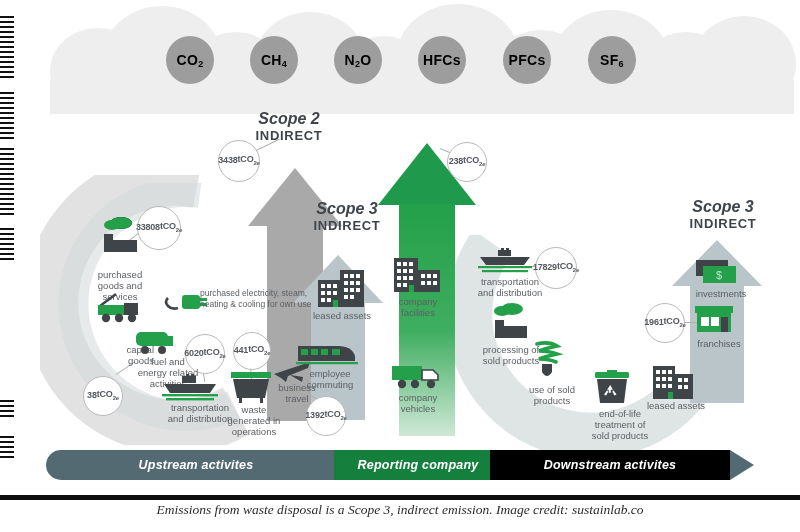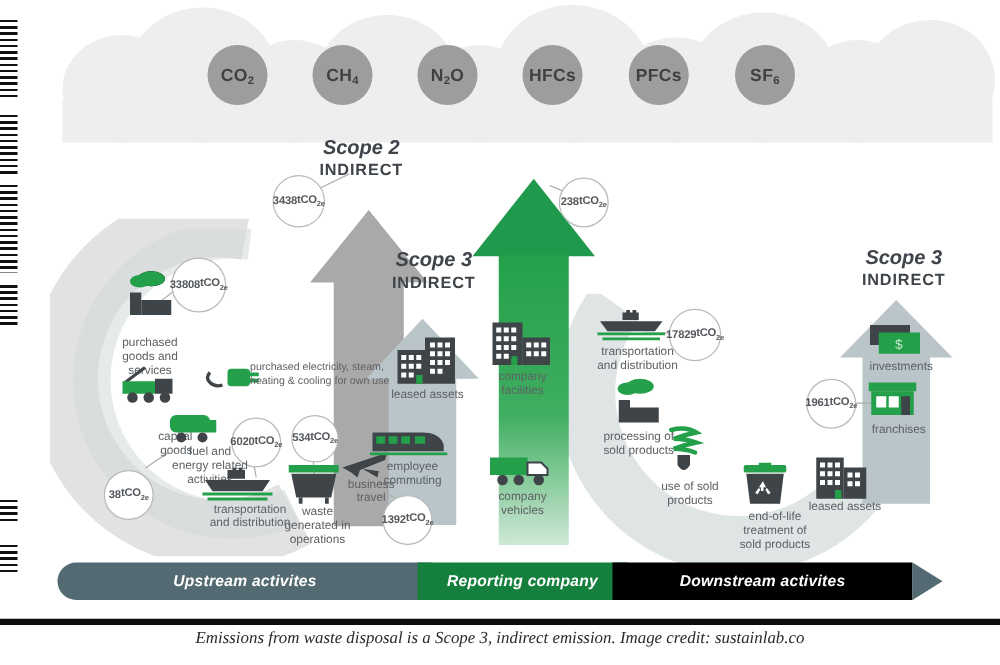--- a/index.html
+++ b/index.html
@@ -15,21 +15,21 @@
      repeating-linear-gradient(180deg,#111 0 2px, #fff 2px 5px);}
 
   
   .cloudwrap{position:absolute;left:40px;top:2px;width:760px;height:110px;}
   .cl{position:absolute;background:#eeeeee;border-radius:50%;}
   .clbar{position:absolute;background:#eeeeee;}
 
   
   .gas{
     position:absolute;width:48px;height:48px;border-radius:50%;
-    background:#9d9d9d;color:#404040;
+    background:#9d9d9d;color:#000000;
     display:flex;align-items:center;justify-content:center;
     font-size:14px;font-weight:700;letter-spacing:.3px;
   }
   .gas sub{font-size:9px;vertical-align:-2px;}
 
   
   .scopeTitle{position:absolute;text-align:center;white-space:nowrap;}
   .scopeTitle .s1{
     font-size:16px;font-weight:700;font-style:italic;line-height:1.15;
   }
@@ -216,21 +216,21 @@
   </div>
 
   <div class="lead" style="left:203px;top:368px;width:14px;transform:rotate(80deg);"></div>
   <div class="bub" style="left:185px;top:334px;width:38px;height:38px;">
     <span class="v">6020</span>
     <span class="u">tCO<sub>2e</sub></span>
   </div>
 
   <div class="lead" style="left:251px;top:366px;width:14px;transform:rotate(86deg);"></div>
   <div class="bub" style="left:233px;top:332px;width:36px;height:36px;">
-    <span class="v">534</span>
+    <span class="v">441</span>
     <span class="u">tCO<sub>2e</sub></span>
   </div>
 
   <div class="lead" style="left:300px;top:390px;width:22px;transform:rotate(26deg);"></div>
   <div class="bub" style="left:306px;top:396px;width:38px;height:38px;">
     <span class="v">1392</span>
     <span class="u">tCO<sub>2e</sub></span>
   </div>
 
   <div class="lead" style="left:516px;top:266px;width:20px;"></div>

